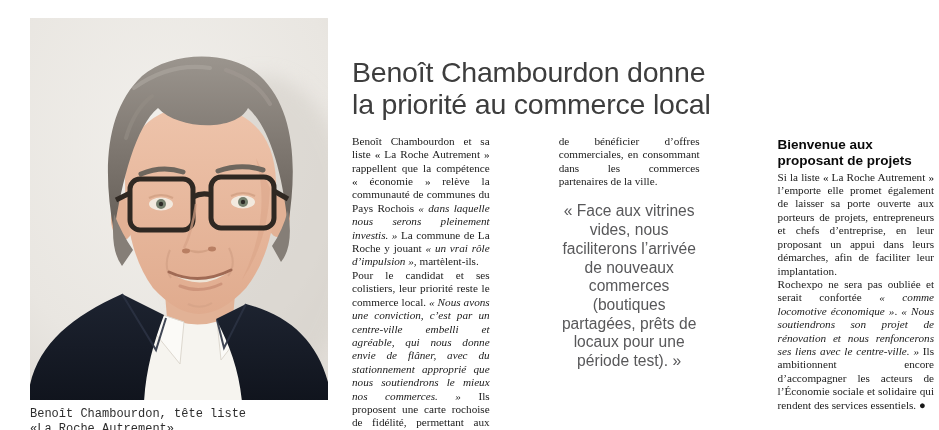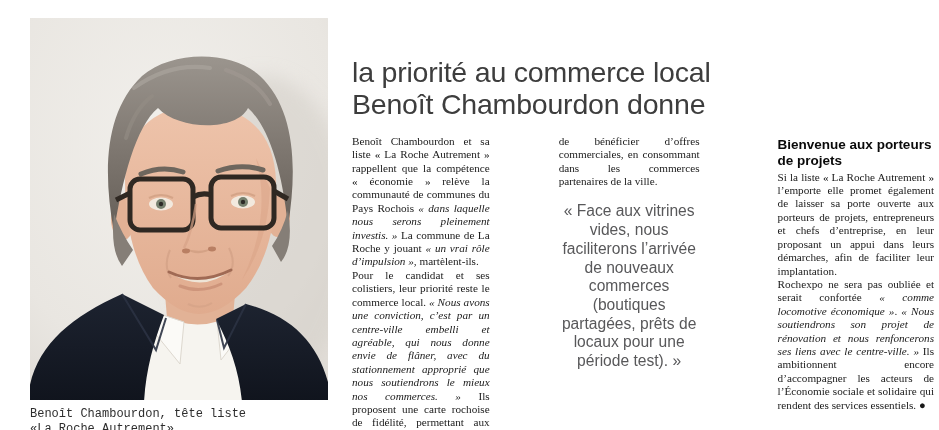--- a/index.html
+++ b/index.html
@@ -172,33 +172,33 @@
         <path d="M139,254 Q 169,268 201,252" fill="none" stroke="#a06a54" stroke-width="3" stroke-linecap="round"></path>
         <path d="M150,268 Q 170,276 191,266" fill="none" stroke="#c98f76" stroke-width="3" opacity="0.8" stroke-linecap="round"></path>
         <path d="M158,286 Q 170,292 182,285" fill="none" stroke="#d2a085" stroke-width="2" opacity="0.55"></path>
       </svg>
     </div>
     <figcaption class="caption">Benoît Chambourdon, tête liste «La Roche Autrement».</figcaption>
   </figure>
 
   <div class="article">
     <h1 class="headline">
+      <span class="hl-line">Benoît Chambourdon donne</span>
       <span class="hl-line">la priorité au commerce local</span>
-      <span class="hl-line">Benoît Chambourdon donne</span>
     </h1>
     <div class="columns" id="columns">
         <div class="col">
           <p class="para"><span>Benoît Chambourdon et sa liste « La Roche Autrement » rappellent que la compétence « économie » relève la communauté de communes du Pays Rochois </span><span class="it">« dans laquelle nous serons pleinement investis. »</span><span> La commune de La Roche y jouant </span><span class="it">« un vrai rôle d’impulsion »</span><span>, martèlent-ils.</span></p>
           <p class="para"><span>Pour le candidat et ses colistiers, leur priorité reste le commerce local. </span><span class="it">« Nous avons une conviction, c’est par un centre-ville embelli et agréable, qui nous donne envie de flâner, avec du stationnement approprié que nous soutiendrons le mieux nos commerces. »</span><span> Ils proposent une carte rochoise de fidélité, permettant aux clients fidèles</span></p>
         </div>
         <div class="col">
           <p class="para"><span>de bénéficier d’offres commerciales, en consommant dans les commerces partenaires de la ville.</span></p>
           <div class="pullquote">« Face aux vitrines vides, nous faciliterons l’arrivée de nouveaux commerces (boutiques partagées, prêts de locaux pour une période test). »</div>
         </div>
         <div class="col">
-          <h2 class="subhead">Bienvenue aux porteurs de projets</h2>
+          <h2 class="subhead">Bienvenue aux proposant de projets</h2>
           <p class="para"><span>Si la liste « La Roche Autrement » l’emporte elle promet également de laisser sa porte ouverte aux porteurs de projets, entrepreneurs et chefs d’entreprise, en leur proposant un appui dans leurs démarches, afin de faciliter leur implantation.</span></p>
           <p class="para"><span>Rochexpo ne sera pas oubliée et serait confortée </span><span class="it">« comme locomotive économique »</span><span>. </span><span class="it">« Nous soutiendrons son projet de rénovation et nous renfoncerons ses liens avec le centre-ville. »</span><span> Ils ambitionnent encore d’accompagner les acteurs de l’Économie sociale et solidaire qui rendent des services essentiels. ●</span></p>
         </div>
       </div>
   </div>
 
 </div>
 
 </body></html>

